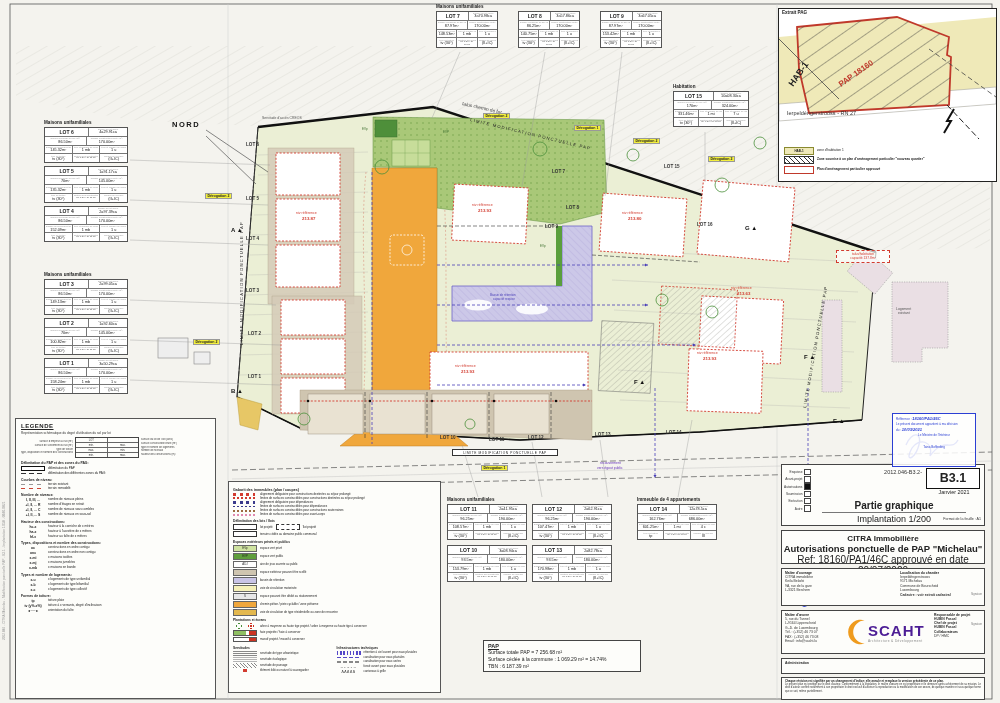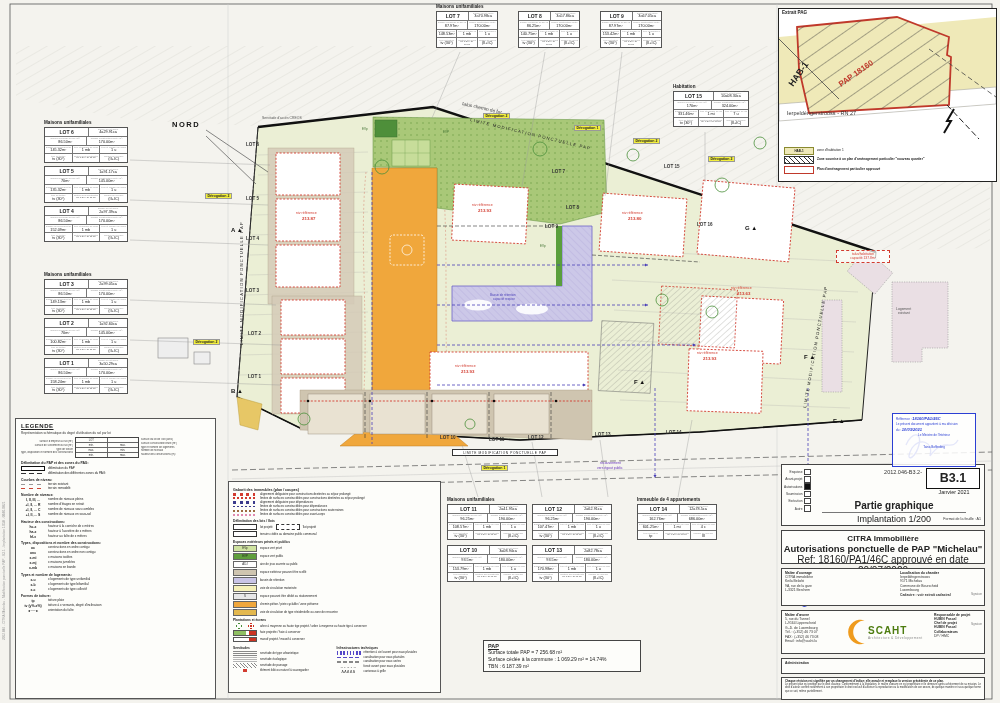--- a/index.html
+++ b/index.html
@@ -128,21 +128,21 @@
   .tb-title{position:absolute;left:52px;top:35px;width:120px;text-align:center;font-size:10px;font-weight:bold;}
   .tb-sub{position:absolute;left:52px;top:49px;width:120px;text-align:center;font-size:9px;}
   .tb-fmt{position:absolute;right:3px;top:52px;font-size:3.6px;color:#333;}
   .tb-proj1{font-size:8px;font-weight:bold;text-align:center;margin-top:3px;}
   .tb-proj2{font-size:9.5px;font-weight:bold;text-align:center;}
   .tb-proj3{font-size:10px;text-align:center;}
   .tb-h{font-size:3.4px;font-weight:bold;color:#222;}
   .tb-l{font-size:3.4px;color:#333;line-height:1.3;}
   .tb-sig{position:absolute;font-size:2.6px;color:#777;}
   .scaht{display:flex;align-items:center;gap:2px;}
-  .scaht-name{font-size:10px;font-weight:bold;color:#4d7c0f;letter-spacing:1px;}
+  .scaht-name{font-size:15px;font-weight:bold;color:#4c1d95;letter-spacing:1px;}
   .scaht-sub{font-size:3.2px;color:#888;letter-spacing:.4px;}
   .note1{font-size:2.9px;font-weight:bold;line-height:1.25;}
   .note2{font-size:2.6px;color:#333;line-height:1.25;text-align:justify;}
 
   
   #stamp{left:892px;top:413px;width:84px;height:54px;border:1px solid #2b3fd4;background:rgba(255,255,255,.85);
          padding:2px 3px;box-sizing:border-box;color:#2b3fd4;}
   #stamp .row{font-size:3px;line-height:1.5;}
   #stamp .hand{font-style:italic;font-weight:bold;font-size:4px;}
   #stamp .ctr{text-align:center;}

